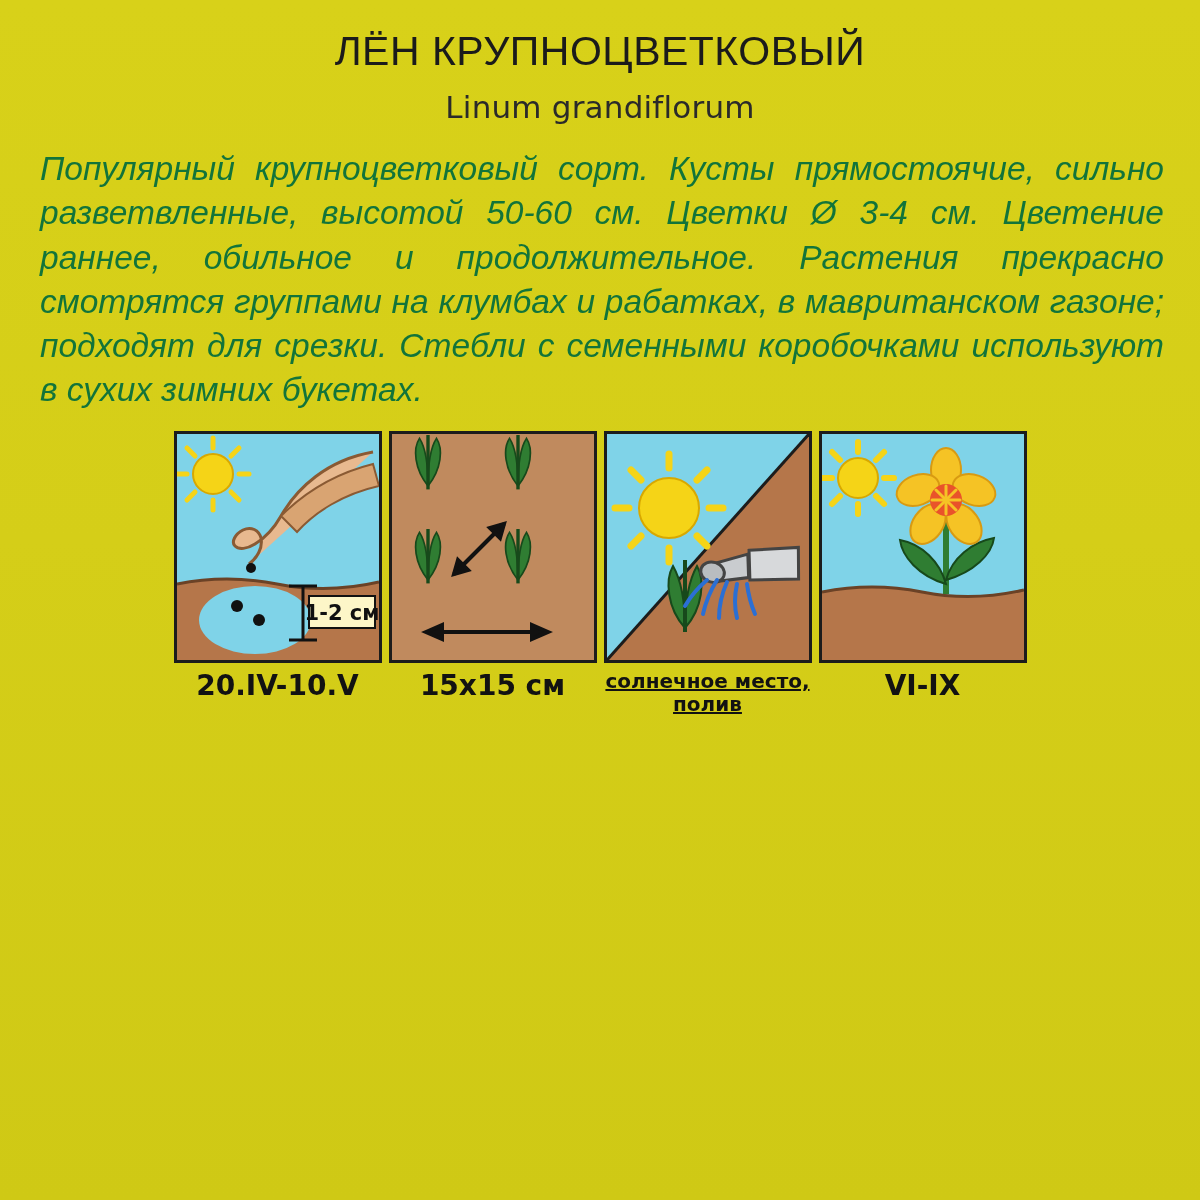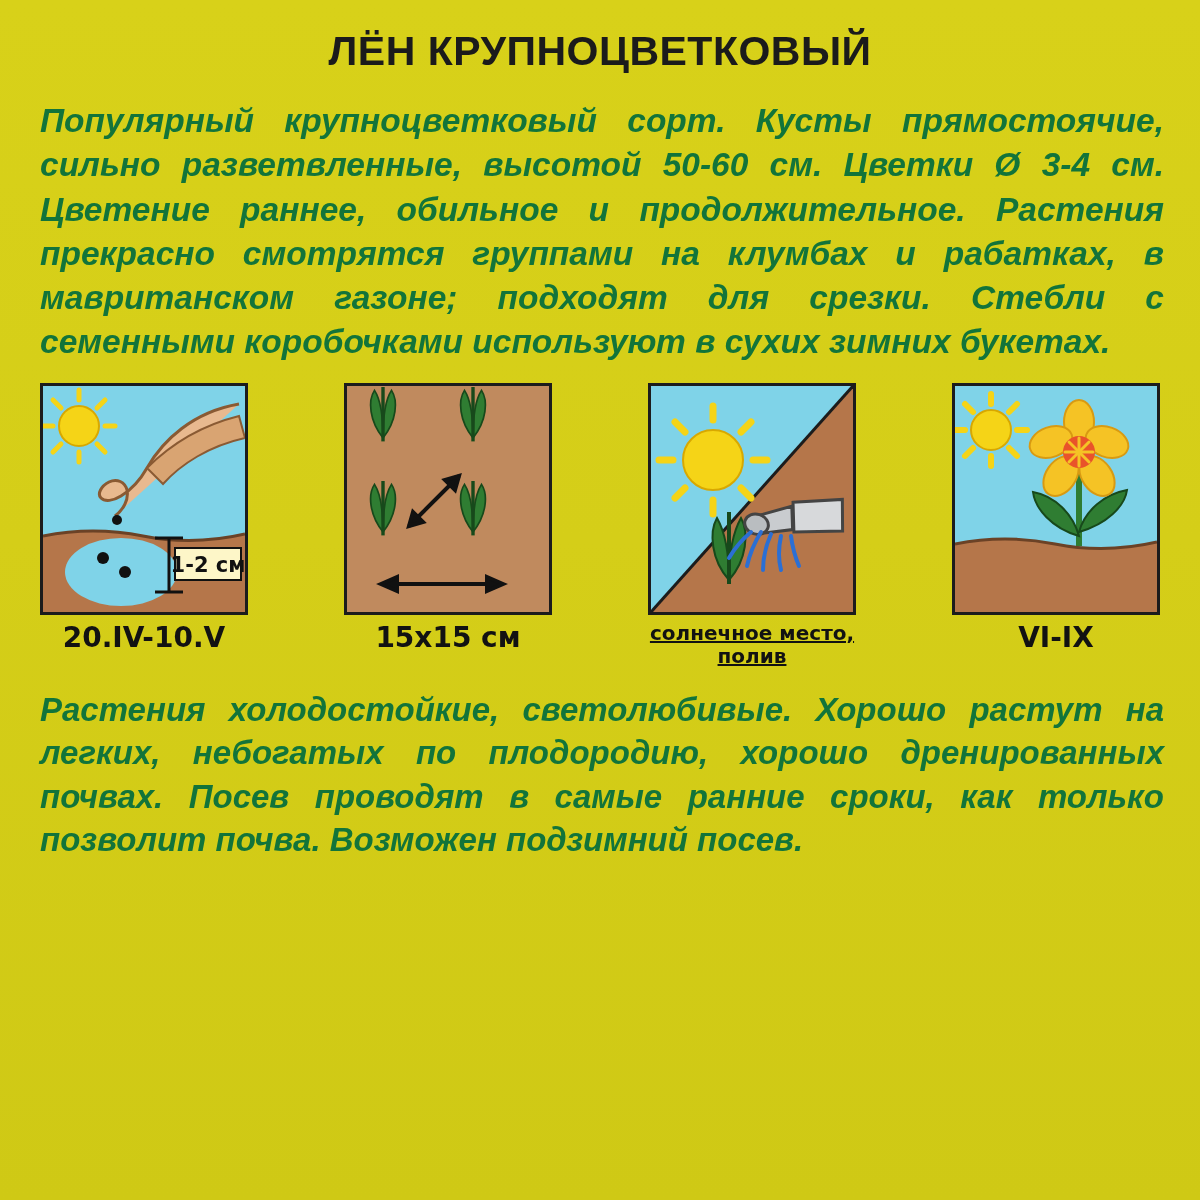--- a/index.html
+++ b/index.html
@@ -20,52 +20,52 @@
     background: linear-gradient(180deg, #d8d119 0%, #d5ce18 45%, #cfc915 100%);
     box-sizing: border-box;
     padding: 18px 34px 0 34px;
     position: relative;
   }
   .title-block {
     text-align: center;
     margin-top: 8px;
   }
   .title-line {
-    font-weight: bold;
+    font-weight: normal;
     font-size: 41px;
     letter-spacing: 0.5px;
     color: #1b1b1b;
     line-height: 1.25;
     text-transform: uppercase;
   }
   .latin-name {
     font-size: 31px;
     color: #2a2a2a;
     margin-top: 12px;
     font-family: "DejaVu Sans", sans-serif;
     letter-spacing: 0.2px;
   }
   .desc {
     color: #12743a;
-    font-weight: bold;
+    font-weight: normal;
     font-size: 33.5px;
     line-height: 1.32;
     text-align: justify;
     margin: 22px 2px 0 6px;
     font-style: italic;
   }
   .desc.second {
     margin-top: 20px;
     font-size: 33px;
   }
   .icons-row {
     display: flex;
     gap: 7px;
     margin: 18px 6px 0 6px;
-    justify-content: space-between;
+    justify-content: center;
   }
   .icon-cell {
     width: 208px;
   }
   .icon-box {
     width: 208px;
     height: 232px;
     border: 3px solid #1c1c1c;
     box-sizing: border-box;
     position: relative;
@@ -87,20 +87,21 @@
   }
   svg { display: block; }
 </style>
 </head>
 <body>
 
 <div class="packet">
 
   <div class="title-block">
     <div class="title-line">ЛЁН КРУПНОЦВЕТКОВЫЙ</div>
+    <div class="latin-name">Linum grandiflorum</div>
   </div>
 
   <div class="desc">Популярный крупноцветковый сорт. Кусты прямостоячие, сильно разветвленные, высотой 50-60 см. Цветки Ø 3-4 см. Цветение раннее, обильное и продолжительное. Растения прекрасно смотрятся группами на клумбах и рабатках, в мавританском газоне; подходят для срезки. Стебли с семенными коробочками используют в сухих зимних букетах.</div>
 
   <div class="icons-row">
 
     <div class="icon-cell">
       <div class="icon-box">
         <svg width="202" height="226" viewBox="0 0 202 226">
           <rect x="0" y="0" width="202" height="226" fill="#7fd3e8"></rect>
@@ -259,15 +260,14 @@
               <line x1="-10" y1="10" x2="10" y2="-10"></line>
             </g>
           </g>
         </svg>
       </div>
       <div class="icon-caption">VI-IX</div>
     </div>
 
   </div>
 
-  <div class="desc second">Растения холодостойкие, светолюбивые. Хорошо растут на легких, небогатых по плодородию, хорошо дренированных почвах. Посев проводят в самые ранние сроки, как только позволит почва. Возможен подзимний посев.</div>
 
 </div>
 
 </body></html>

